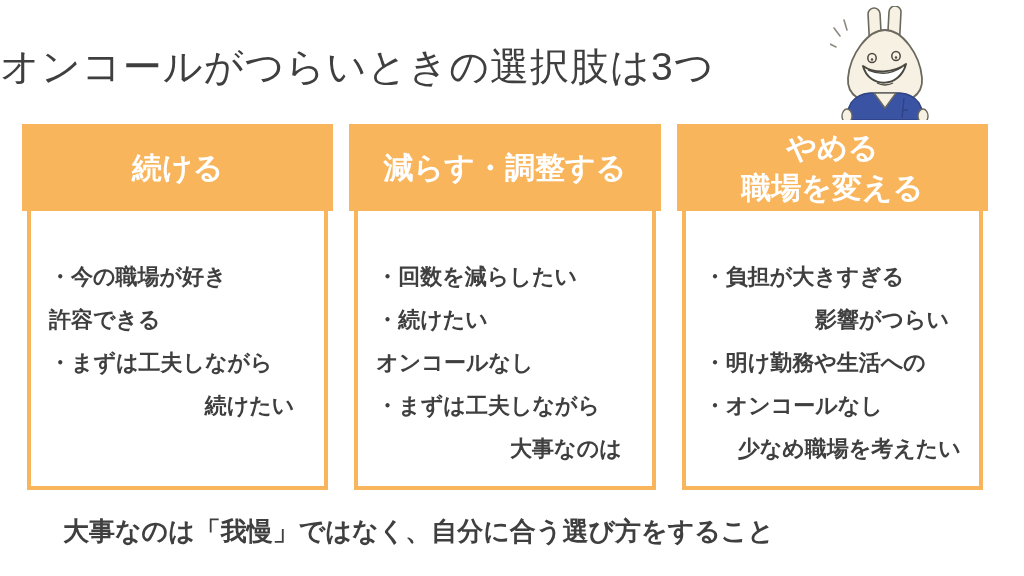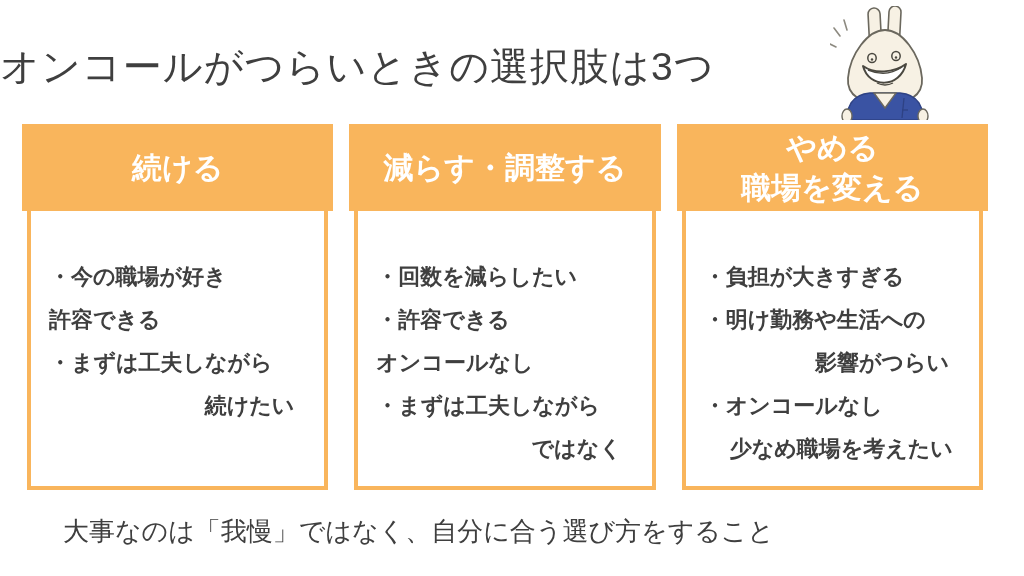--- a/index.html
+++ b/index.html
@@ -71,27 +71,27 @@
   }
   .ln{
     font-size:22px;
     font-weight:700;
     line-height:35px;
     white-space:nowrap;
     margin-top:8px;
   }
   .ln-center{text-align:left;}
   .ln-right{text-align:right;padding-right:20px;}
-  .ln-hang{padding-left:26px;}
+  .ln-hang{padding-left:26px;text-align:center;}
   .footer{
     position:absolute;
     top:514px;left:0;width:837px;
     text-align:center;
     font-size:26px;
-    font-weight:400;
+    font-weight:700;
     color:var(--text);
   }
 </style>
 </head>
 <body>
 
 <div class="title">オンコールがつらいときの選択肢は3つ</div>
 
 <svg class="mascot" viewBox="0 0 110 114" xmlns="http://www.w3.org/2000/svg">
 
@@ -143,36 +143,36 @@
     </div>
   </div>
 
   <div class="card">
     <div class="card-header">
       <div>減らす・調整する</div>
       <div></div>
     </div>
     <div class="card-body">
       <div class="ln">・回数を減らしたい</div>
-      <div class="ln">・許容できる</div>
+      <div class="ln">・続けたい</div>
       <div class="ln ln-center">オンコールなし</div>
       <div class="ln">・まずは工夫しながら</div>
-      <div class="ln ln-right">ではなく</div>
+      <div class="ln ln-right">大事なのは</div>
     </div>
   </div>
 
   <div class="card">
     <div class="card-header">
       <div>やめる</div>
       <div>職場を変える</div>
     </div>
     <div class="card-body">
       <div class="ln">・負担が大きすぎる</div>
+      <div class="ln ln-right">影響がつらい</div>
       <div class="ln">・明け勤務や生活への</div>
-      <div class="ln ln-right">影響がつらい</div>
       <div class="ln">・オンコールなし</div>
       <div class="ln ln-hang">少なめ職場を考えたい</div>
     </div>
   </div>
 
 </div>
 
 <div class="footer">大事なのは「我慢」ではなく、自分に合う選び方をすること</div>
 
 </body></html>

